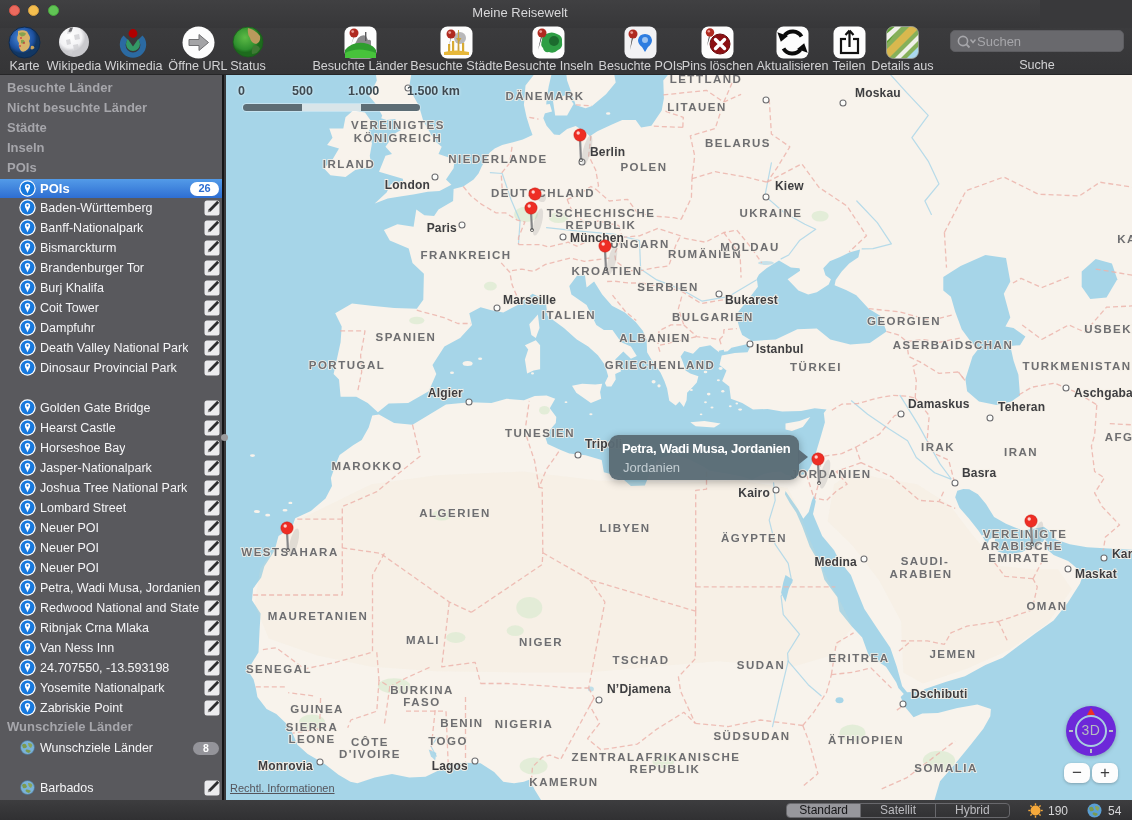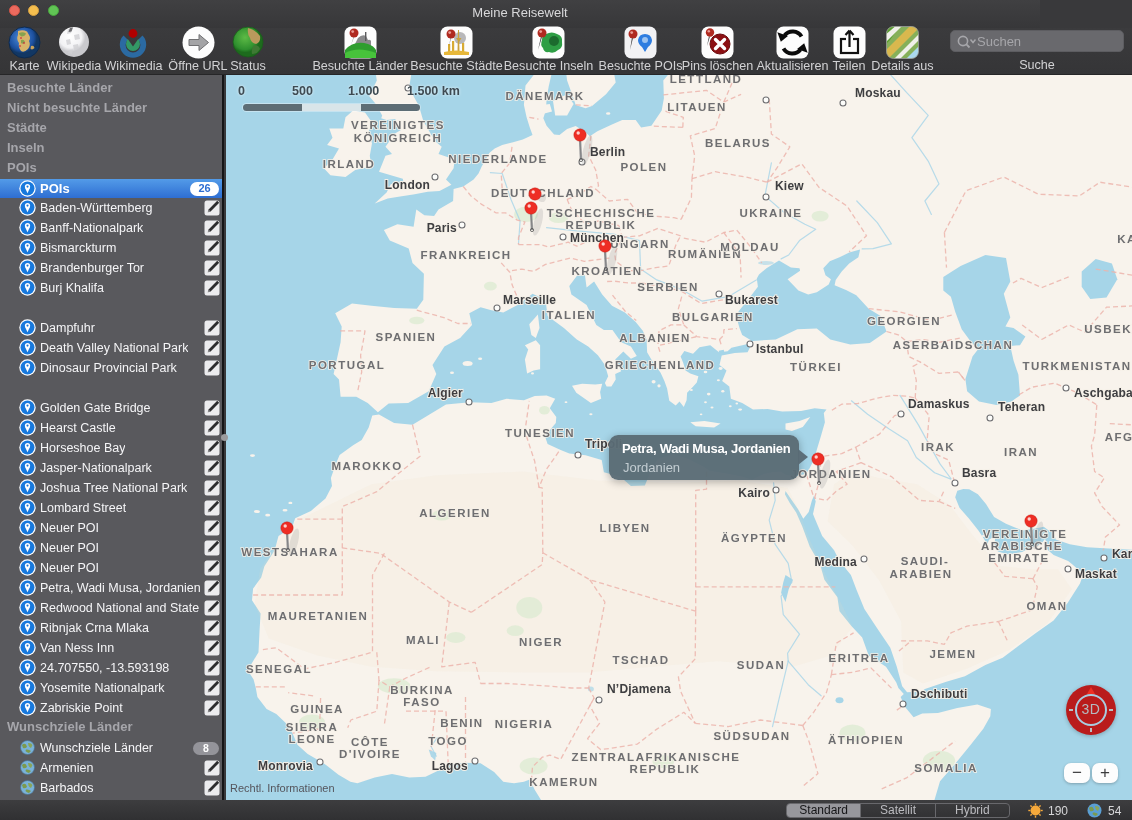--- a/index.html
+++ b/index.html
@@ -24,25 +24,25 @@
 .eic{position:absolute;left:204px;top:1.5px}
 .grip{position:absolute;left:221px;top:434px;width:7px;height:7px;border-radius:50%;background:#9b9b9d;z-index:5}
 .mapwrap{position:absolute;left:226px;top:75px;width:906px;height:725px;overflow:hidden}
 .cl{font-size:11.5px;font-weight:bold;letter-spacing:1.5px;fill:#6e6e71;paint-order:stroke;stroke:#f5f0e7;stroke-width:1.6px;text-anchor:middle}
 .ct{font-size:12px;font-weight:bold;fill:#3e3e41;paint-order:stroke;stroke:#f5f0e7;stroke-width:1.8px;letter-spacing:0.2px}
 .scalelbl{position:absolute;top:9px;font-size:12.5px;font-weight:bold;color:#3d4a52;text-shadow:0 0 3px rgba(255,255,255,0.8)}
 .tooltip{position:absolute;left:383px;top:360px;width:190px;height:45px;background:rgba(90,107,117,0.96);border-radius:9px;box-shadow:0 2px 8px rgba(0,0,0,0.3)}
 .tooltip:after{content:"";position:absolute;right:-9px;top:14px;border-left:10px solid rgba(90,107,117,0.96);border-top:8px solid transparent;border-bottom:8px solid transparent}
 .tt1{position:absolute;left:13px;top:6px;font-size:13px;font-weight:bold;color:#fff;white-space:nowrap;letter-spacing:-0.3px}
 .tt2{position:absolute;left:14px;top:25px;font-size:13px;color:#c3cdd2}
-.compass{position:absolute;left:840px;top:610px;width:50px;height:50px;border-radius:50%;background:#b91c1c;box-shadow:0 1px 4px rgba(0,0,0,0.25)}
+.compass{position:absolute;left:840px;top:631px;width:50px;height:50px;border-radius:50%;background:#6d28d9;box-shadow:0 1px 4px rgba(0,0,0,0.25)}
 .c2{position:absolute;left:9px;top:9px;width:32px;height:32px;border-radius:50%;border:2.5px solid #a9cde0;color:#b4bbc0;font-size:14px;text-align:center;line-height:27px;letter-spacing:0.5px}
 .ctri{position:absolute;left:21px;top:2px;width:0;height:0;border-left:4px solid transparent;border-right:4px solid transparent;border-bottom:7px solid #ee3024}
 .zbtn{position:absolute;top:688px;width:26px;height:20px;background:#fdfdfd;border-radius:7px;color:#3c3c3e;font-size:17px;text-align:center;line-height:19px;box-shadow:0 1px 3px rgba(0,0,0,0.25)}
-.rechtl{position:absolute;left:4px;top:707px;font-size:11px;color:#55555c;}
+.rechtl{position:absolute;left:4px;top:707px;font-size:11px;color:#55555c;text-decoration:underline}
 .statusbar{position:absolute;left:0;top:800px;width:1132px;height:20px;background:linear-gradient(#3d3d3f,#303032)}
 .seg{position:absolute;left:786px;top:2.5px;width:224px;height:15px;border:1px solid #68686c;border-radius:4px;display:flex}
 .seg div{flex:1;text-align:center;font-size:12px;line-height:13.5px;color:#bcbcc0}
 .seg .sel{background:#97979c;color:#161618;border-radius:3px 0 0 3px;font-weight:normal}
 .seg .mid{border-left:1px solid #68686c;border-right:1px solid #68686c}
 .stxt{position:absolute;top:3.5px;font-size:12px;color:#d6d6d8}
 </style></head><body>
 <div class="titlebar">
  <div class="tl" style="left:9px;background:#ec6a5e;border:0.5px solid #d15347"></div>
  <div class="tl" style="left:28px;background:#f5bf4f;border:0.5px solid #d6a243"></div>
@@ -290,20 +290,35 @@
           <path d="M5.9,7.4 L11.1,7.4 L8.5,13.2 Z" fill="#fff"></path>
           <circle cx="8.5" cy="6.6" r="1.05" fill="#1879dd"></circle>
         </svg></span>
       <span class="rtxt">Burj Khalifa</span>
       <span class="eic"><svg width="16" height="16" viewBox="0 0 16 16">
           <rect x="0.5" y="0.5" width="15" height="15" rx="2.5" fill="#ececee"></rect>
           <path d="M13.2,0.8 L15.2,2.8 L6.6,11.4 L3.8,12.2 L4.6,9.4 Z" fill="#2e2e30"></path>
           <path d="M3.8,12.2 L4.6,9.4 L6.6,11.4 Z" fill="#8d8d8f"></path>
         </svg></span>
     </div>
+<div class="srow" style="top:223px">
+      <span class="icw"><svg width="17" height="17" viewBox="0 0 17 17">
+          <circle cx="8.5" cy="8.5" r="8.2" fill="#fff"></circle>
+          <circle cx="8.5" cy="8.5" r="7" fill="#1879dd"></circle>
+          <circle cx="8.5" cy="6.6" r="2.6" fill="#fff"></circle>
+          <path d="M5.9,7.4 L11.1,7.4 L8.5,13.2 Z" fill="#fff"></path>
+          <circle cx="8.5" cy="6.6" r="1.05" fill="#1879dd"></circle>
+        </svg></span>
+      <span class="rtxt">Coit Tower</span>
+      <span class="eic"><svg width="16" height="16" viewBox="0 0 16 16">
+          <rect x="0.5" y="0.5" width="15" height="15" rx="2.5" fill="#ececee"></rect>
+          <path d="M13.2,0.8 L15.2,2.8 L6.6,11.4 L3.8,12.2 L4.6,9.4 Z" fill="#2e2e30"></path>
+          <path d="M3.8,12.2 L4.6,9.4 L6.6,11.4 Z" fill="#8d8d8f"></path>
+        </svg></span>
+    </div>
 <div class="srow" style="top:243px">
       <span class="icw"><svg width="17" height="17" viewBox="0 0 17 17">
           <circle cx="8.5" cy="8.5" r="8.2" fill="#fff"></circle>
           <circle cx="8.5" cy="8.5" r="7" fill="#1879dd"></circle>
           <circle cx="8.5" cy="6.6" r="2.6" fill="#fff"></circle>
           <path d="M5.9,7.4 L11.1,7.4 L8.5,13.2 Z" fill="#fff"></path>
           <circle cx="8.5" cy="6.6" r="1.05" fill="#1879dd"></circle>
         </svg></span>
       <span class="rtxt">Dampfuhr</span>
       <span class="eic"><svg width="16" height="16" viewBox="0 0 16 16">
@@ -585,35 +600,20 @@
 <div class="srow" style="top:663px">
       <span class="icw2"><svg width="15" height="15" viewBox="0 0 15 15">
           <circle cx="7.5" cy="7.5" r="7" fill="#7ab2d8"></circle>
           <path d="M2,5 Q4,3 6,4.5 L7,7 Q5,9 3,8 Z" fill="#7c9a4e"></path>
           <path d="M8,3 Q11,2.5 12.5,5 L11,8 Q9,7 8.5,5.5 Z" fill="#8aa55a"></path>
           <path d="M6,9.5 Q9,9 11,11 L9,13 Q6.5,12.5 5.5,11 Z" fill="#7c9a4e"></path>
           <circle cx="7.5" cy="7.5" r="7" fill="none" stroke="#4a708c" stroke-width="0.7"></circle>
         </svg></span>
       <span class="rtxt">Wunschziele Länder</span>
       <span class="badge2">8</span>
-    </div>
-<div class="srow" style="top:683px">
-      <span class="icw2"><svg width="15" height="15" viewBox="0 0 15 15">
-          <circle cx="7.5" cy="7.5" r="7" fill="#7ab2d8"></circle>
-          <path d="M2,5 Q4,3 6,4.5 L7,7 Q5,9 3,8 Z" fill="#7c9a4e"></path>
-          <path d="M8,3 Q11,2.5 12.5,5 L11,8 Q9,7 8.5,5.5 Z" fill="#8aa55a"></path>
-          <path d="M6,9.5 Q9,9 11,11 L9,13 Q6.5,12.5 5.5,11 Z" fill="#7c9a4e"></path>
-          <circle cx="7.5" cy="7.5" r="7" fill="none" stroke="#4a708c" stroke-width="0.7"></circle>
-        </svg></span>
-      <span class="rtxt">Armenien</span>
-      <span class="eic"><svg width="16" height="16" viewBox="0 0 16 16">
-          <rect x="0.5" y="0.5" width="15" height="15" rx="2.5" fill="#ececee"></rect>
-          <path d="M13.2,0.8 L15.2,2.8 L6.6,11.4 L3.8,12.2 L4.6,9.4 Z" fill="#2e2e30"></path>
-          <path d="M3.8,12.2 L4.6,9.4 L6.6,11.4 Z" fill="#8d8d8f"></path>
-        </svg></span>
     </div>
 <div class="srow" style="top:703px">
       <span class="icw2"><svg width="15" height="15" viewBox="0 0 15 15">
           <circle cx="7.5" cy="7.5" r="7" fill="#7ab2d8"></circle>
           <path d="M2,5 Q4,3 6,4.5 L7,7 Q5,9 3,8 Z" fill="#7c9a4e"></path>
           <path d="M8,3 Q11,2.5 12.5,5 L11,8 Q9,7 8.5,5.5 Z" fill="#8aa55a"></path>
           <path d="M6,9.5 Q9,9 11,11 L9,13 Q6.5,12.5 5.5,11 Z" fill="#7c9a4e"></path>
           <circle cx="7.5" cy="7.5" r="7" fill="none" stroke="#4a708c" stroke-width="0.7"></circle>
         </svg></span>
       <span class="rtxt">Barbados</span>

